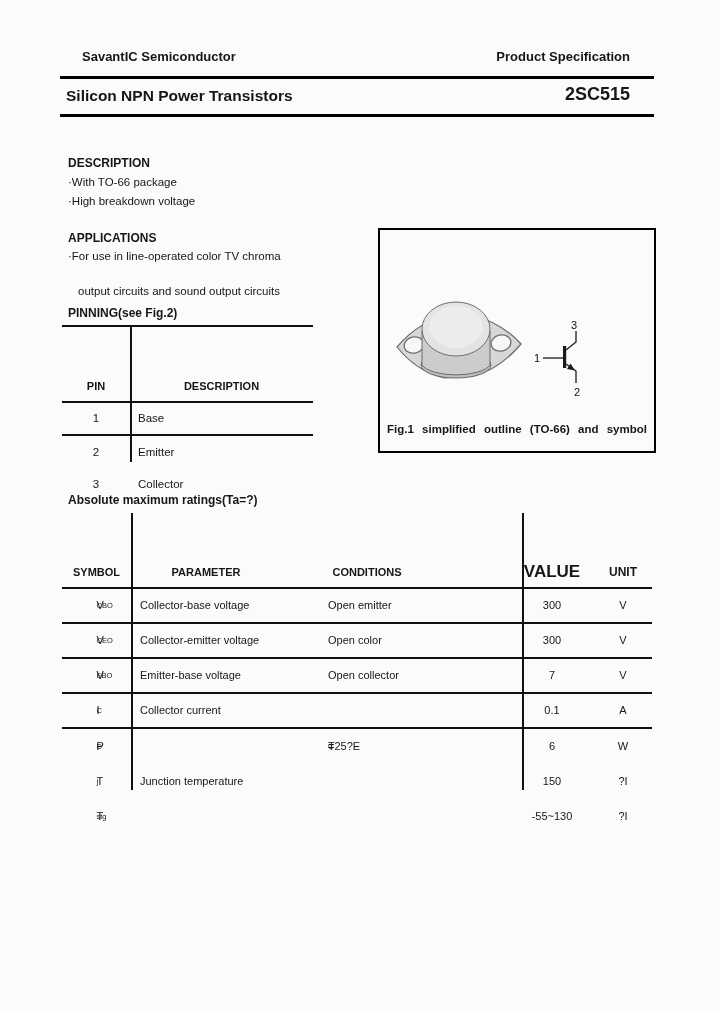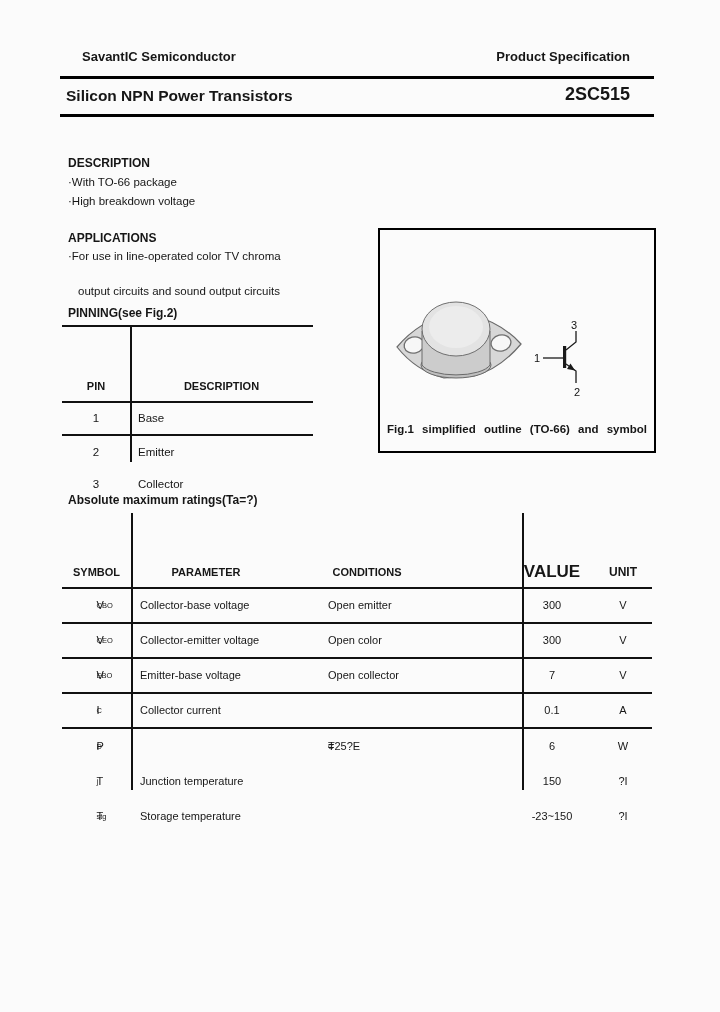--- a/index.html
+++ b/index.html
@@ -197,18 +197,17 @@
     <span class="c-cond"></span>
     <span class="c-val">150</span>
     <span class="c-unit">?I</span>
   </div>
 
   <div class="row cell" style="top:242px;height:35px;line-height:35px;">
     <span class="c-sym">
         <span>T</span>
         <span class="sb">stg</span>
       </span>
-    <span class="c-par">Storage temperature</span>
     <span class="c-cond"></span>
-    <span class="c-val">-23~150</span>
+    <span class="c-val">-55~130</span>
     <span class="c-unit">?I</span>
   </div>
 </div>
 
 </body></html>

